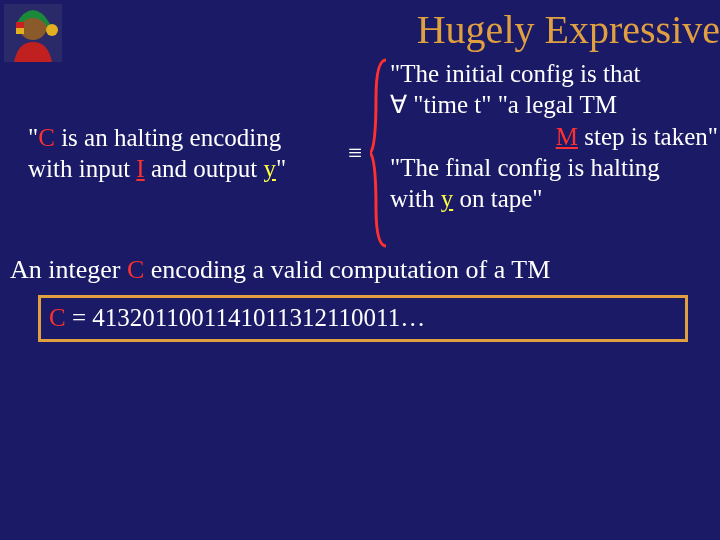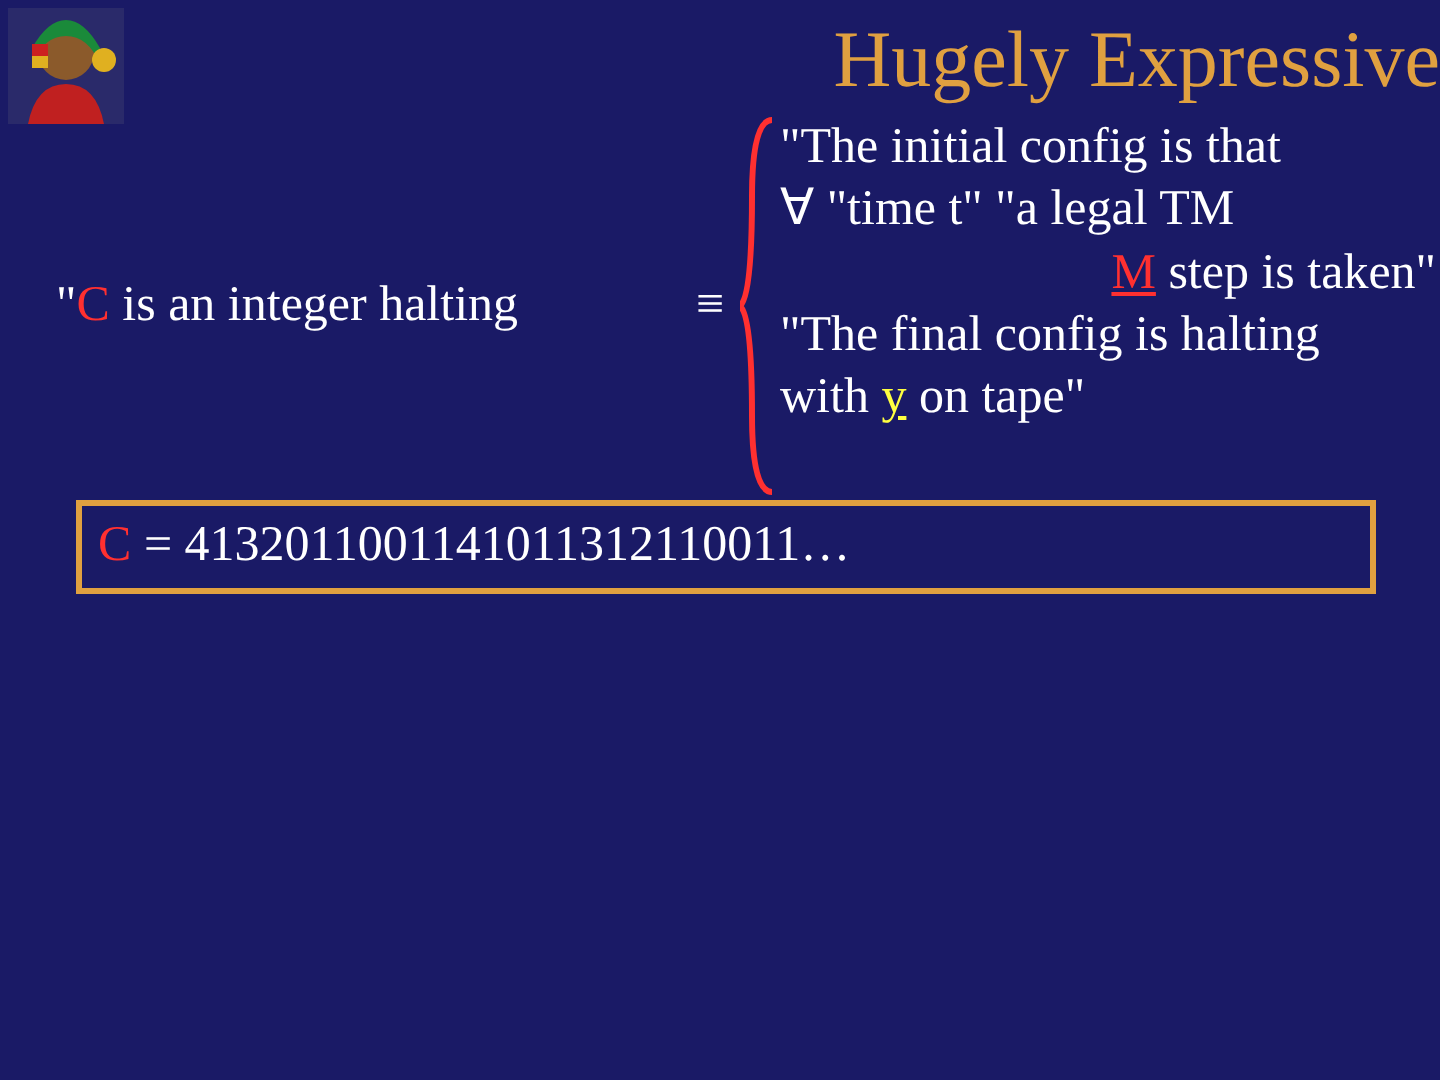--- a/index.html
+++ b/index.html
@@ -92,21 +92,24 @@
   </svg>
 </div>
 
 <h1 class="title">Hugely Expressive</h1>
 
 <div class="content">
 
   <div class="row1">
     <div class="left-block">
       <div>
-        <span>"</span><span class="red">C</span><span> is an integer halting</span>
+        <span>"</span><span class="red">C</span><span> is an halting encoding</span>
+      </div>
+      <div>
+        <span>with input </span><span class="red under">I</span><span> and output </span><span class="yellow under">y</span><span>"</span>
       </div>
     </div>
 
     <div class="equiv">≡</div>
 
     <div class="brace-wrap">
       <div class="brace">
         <svg viewBox="0 0 20 190" width="20" height="190">
           <path d="M16 2 Q6 2 6 40 Q6 90 0 95 Q6 100 6 150 Q6 188 16 188" fill="none" stroke="#ff3030" stroke-width="3"></path>
         </svg>
@@ -118,20 +121,23 @@
           <span class="red under">M</span><span> step is taken"</span>
         </div>
         <div>"The final config is halting</div>
         <div>
           <span>  with </span><span class="yellow under">y</span><span> on tape"</span>
         </div>
       </div>
     </div>
   </div>
 
+  <div class="sentence">
+    <span>An integer </span><span class="red">C</span><span> encoding a valid computation of a TM</span>
+  </div>
 
   <div class="box">
     <div>
       <span class="red">C</span><span> = 4132011001141011312110011…</span>
     </div>
   </div>
 
 </div>
 
 </body></html>

